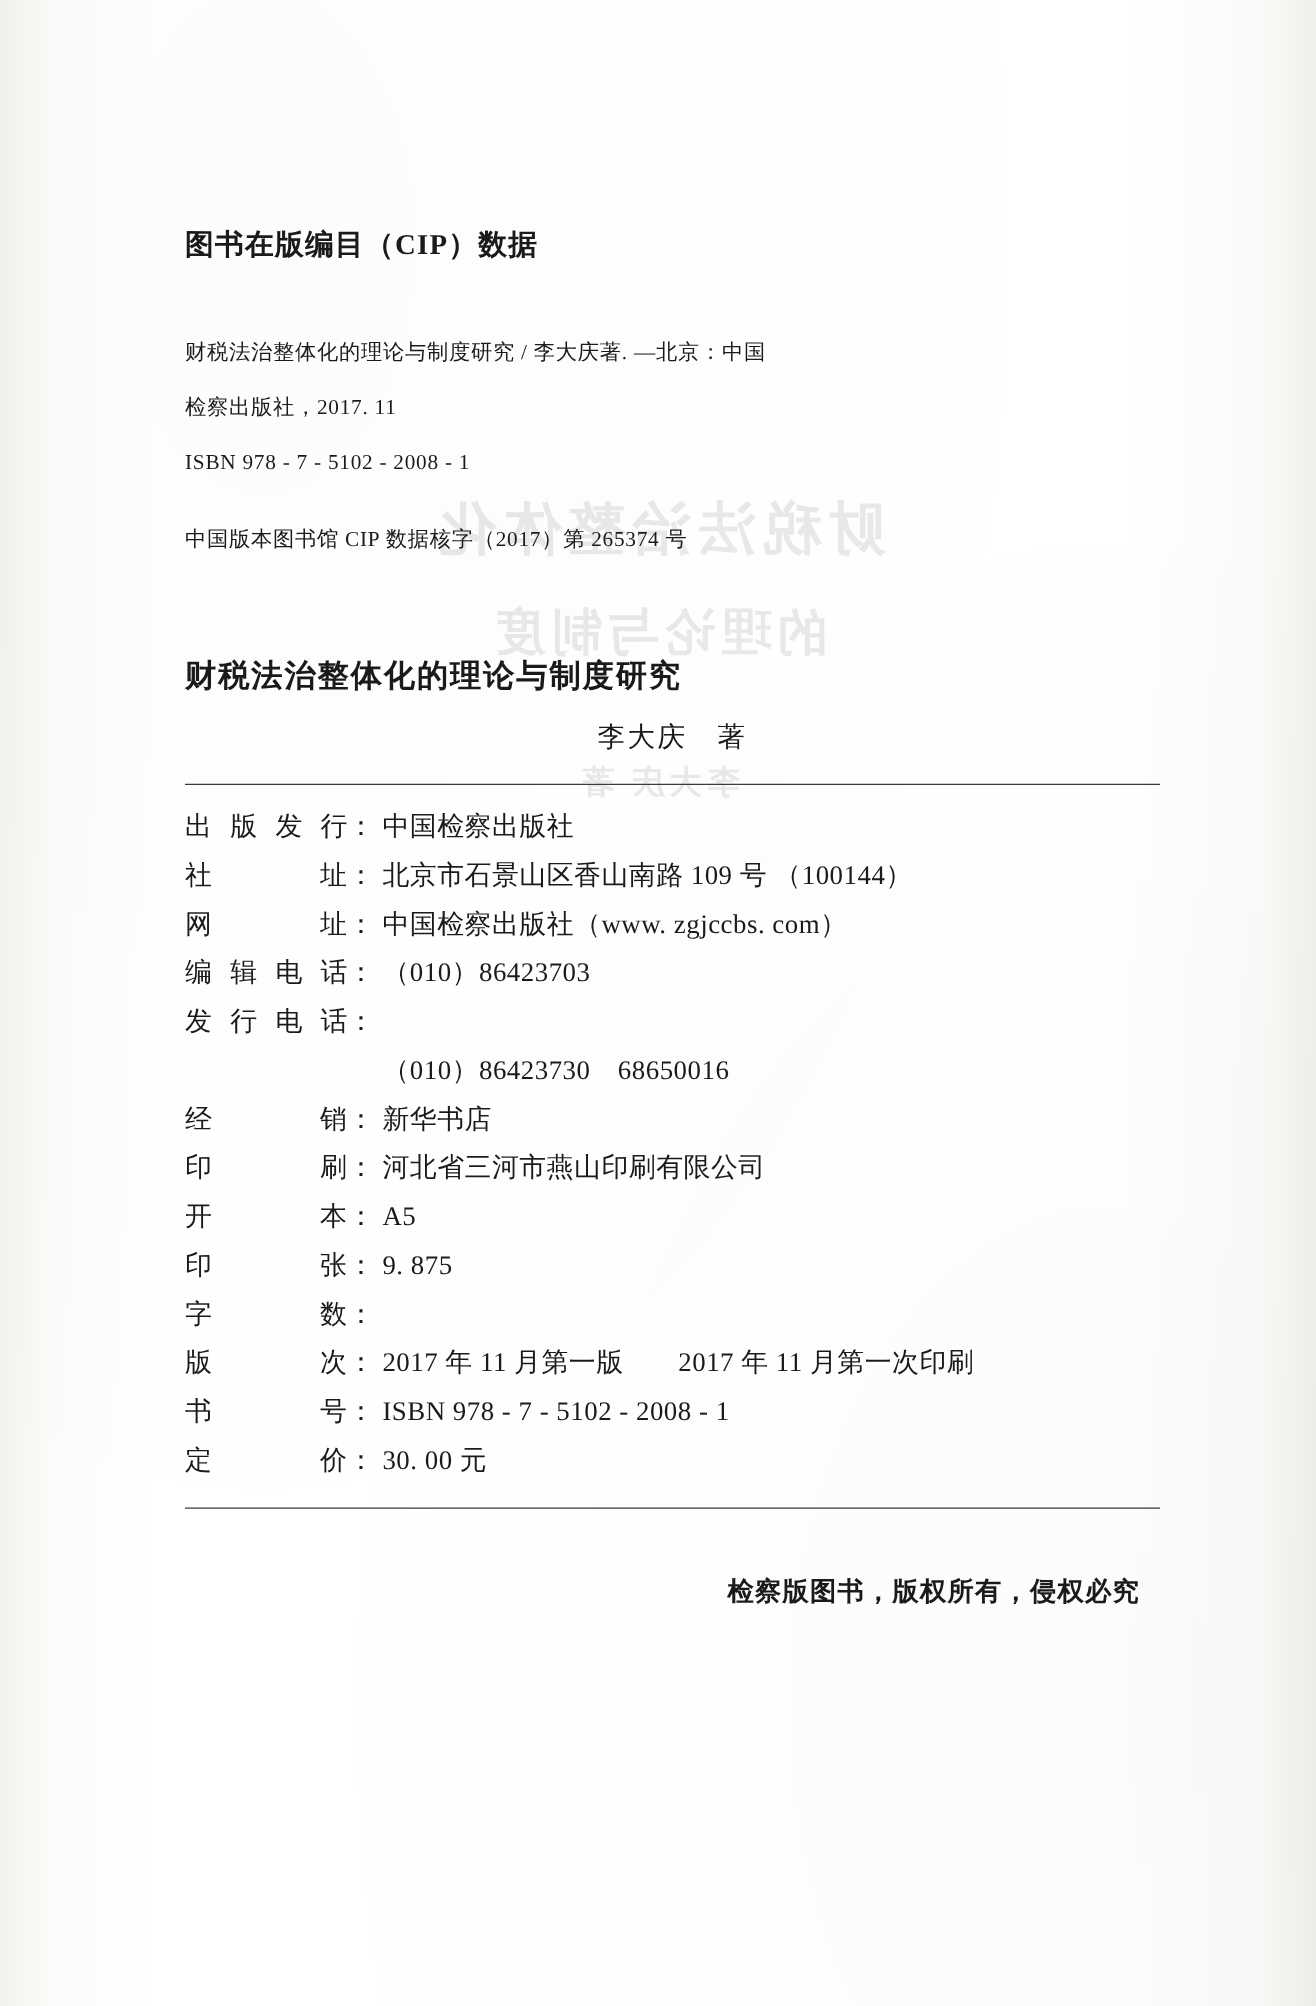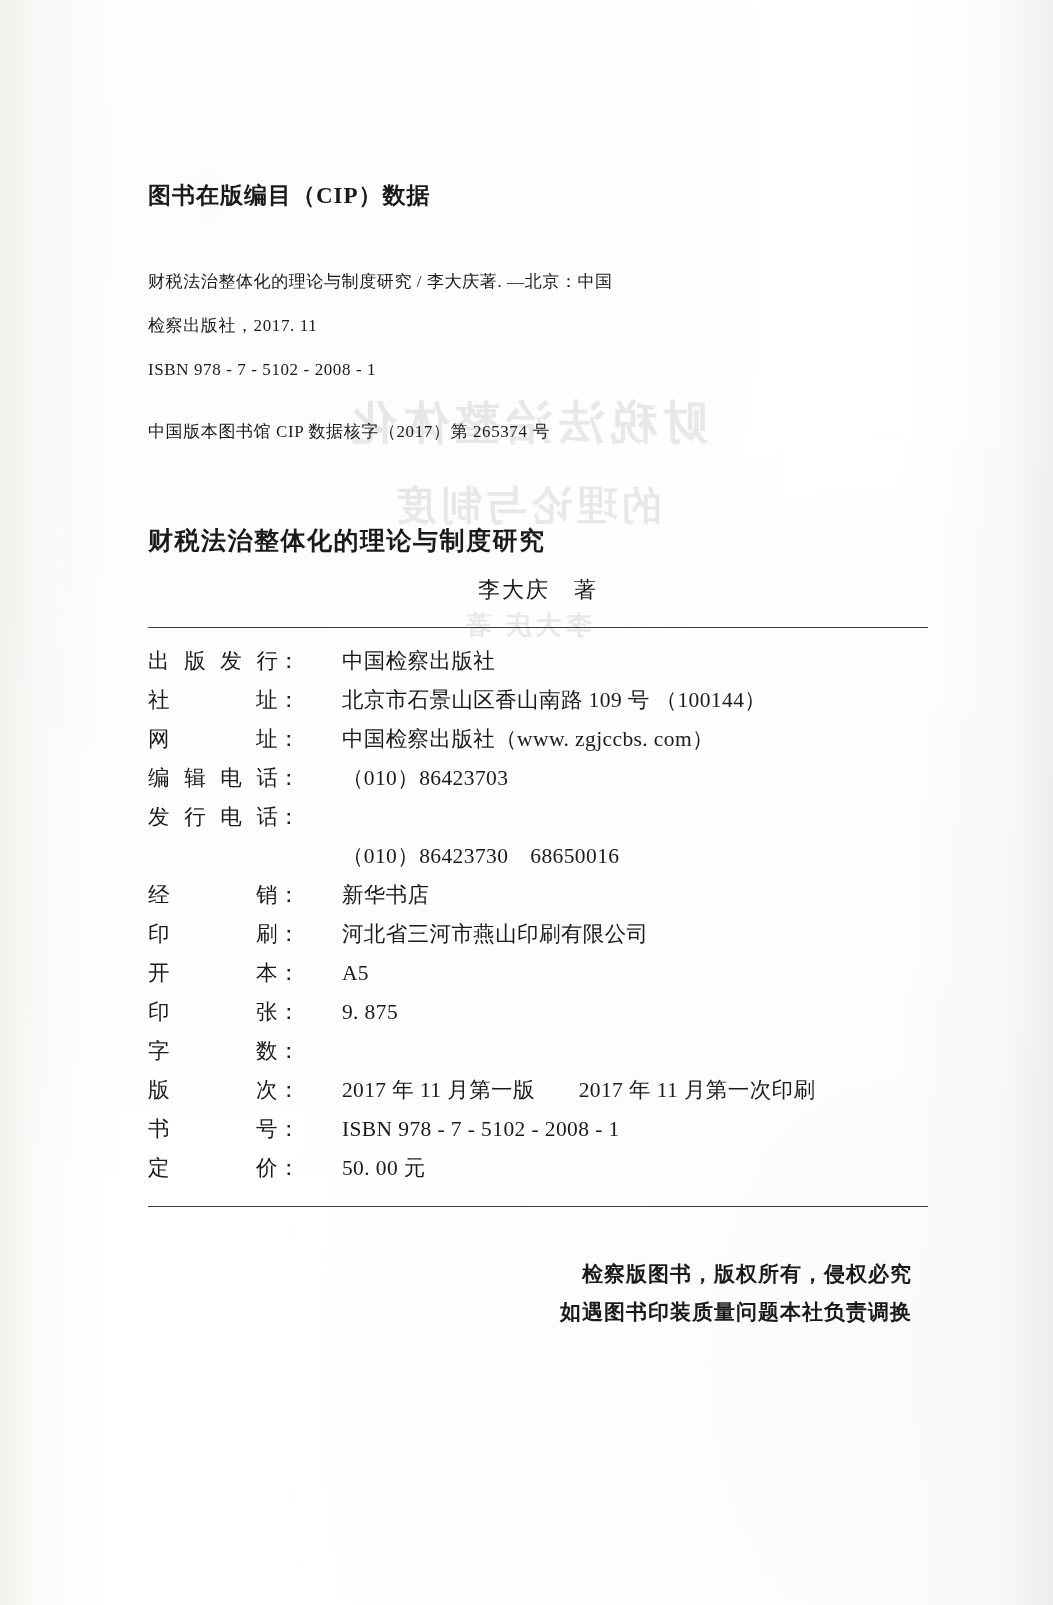--- a/index.html
+++ b/index.html
@@ -133,21 +133,20 @@
   }
   .imprint-label span.ch {
     display: inline-block;
   }
   .imprint-colon {
     flex: 0 0 auto;
     padding-right: 6px;
   }
   .imprint-value {
     flex: 1 1 auto;
-    margin-left: 36px;
   }
   .imprint-row.cont .imprint-label,
   .imprint-row.cont .imprint-colon {
     visibility: hidden;
   }
 
   .footer {
     margin-top: 48px;
     text-align: right;
     font-family: "Liberation Sans", "DejaVu Sans", sans-serif;
@@ -296,24 +295,23 @@
         </div>
         <div class="imprint-colon">：</div>
         <div class="imprint-value">ISBN 978 - 7 - 5102 - 2008 - 1</div>
       </div>
       <div class="imprint-row">
         <div class="imprint-label">
           <span class="ch">定</span>
           <span class="ch">价</span>
         </div>
         <div class="imprint-colon">：</div>
-        <div class="imprint-value">50. 00 元</div>
+        <div class="imprint-value">30. 00 元</div>
       </div>
     </div>
 
   <hr class="rule bottom">
 
   <div class="footer">
     <div>检察版图书，版权所有，侵权必究</div>
-    <div>如遇图书印装质量问题本社负责调换</div>
   </div>
 
 </div>
 
 </body></html>

